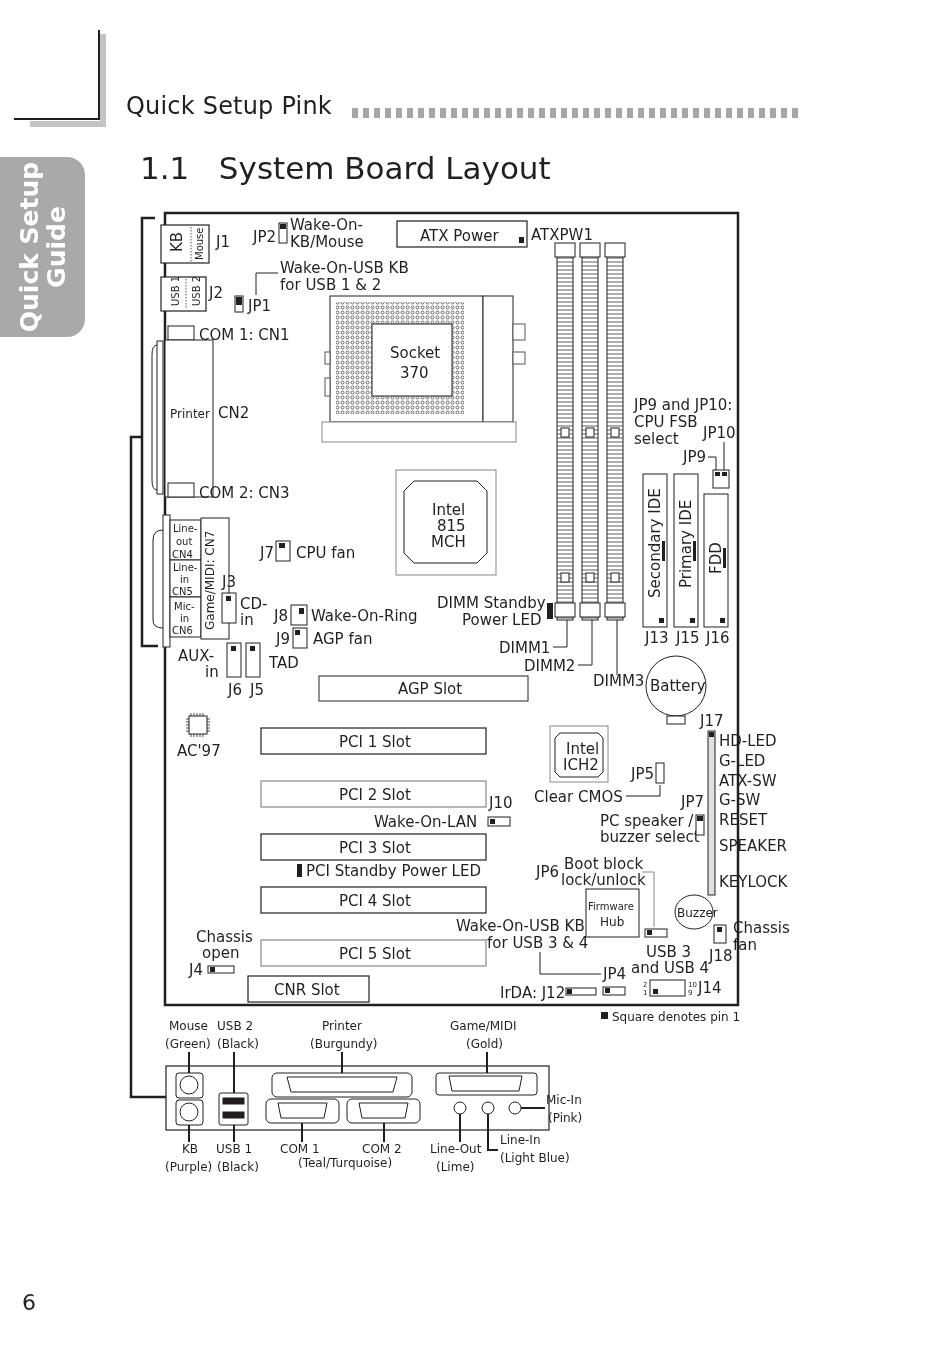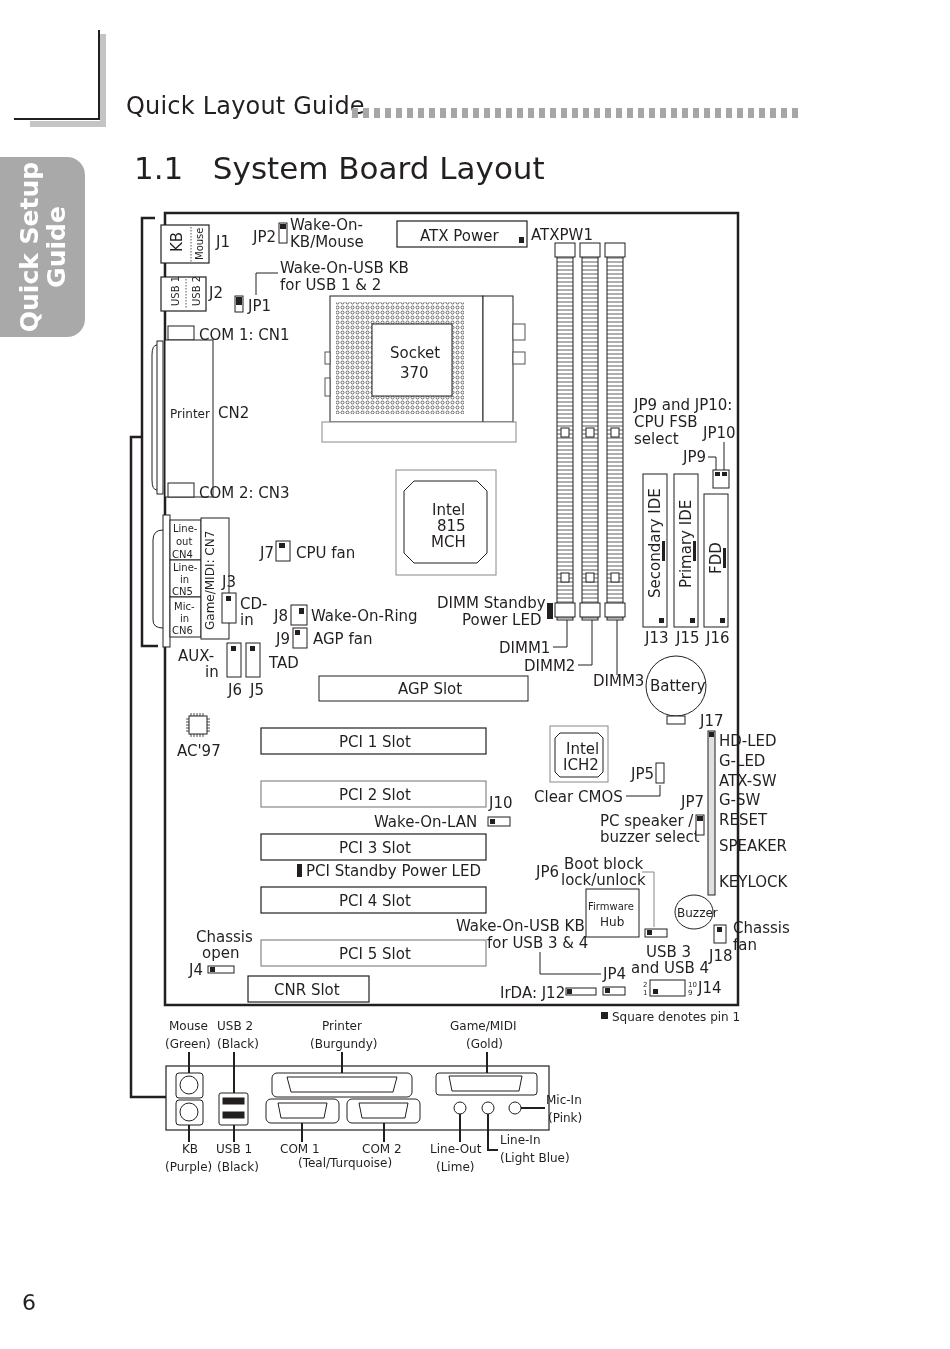--- a/index.html
+++ b/index.html
@@ -12,39 +12,39 @@
   #corner-line-h { position:absolute; left:14px; top:118px; width:86px; height:2px; background:#231f20; }
   #header-title { left:126px; top:92px; font-size:24px; letter-spacing:0.2px; color:#231f20; }
   #header-dots { left:352px; top:108px; width:446px; height:10px;
     background: repeating-linear-gradient(90deg,#a6a6a6 0 6px,transparent 6px 11px); }
   #side-tab { left:0; top:157px; width:85px; height:180px; background:#a9a9a9;
               border-radius:0 18px 18px 0; }
   #side-tab-text { position:absolute; left:0; top:0; width:180px; height:85px;
     transform-origin:0 0; transform: translate(0,180px) rotate(-90deg);
     display:flex; flex-direction:column; align-items:center; justify-content:center;
     color:#ffffff; font-weight:bold; font-size:25px; line-height:27px; }
-  #page-title { left:134px; top:150px; font-size:31px; color:#231f20; }
+  #page-title { left:140px; top:150px; font-size:31px; color:#231f20; }
   #page-number { left:22px; top:1290px; font-size:22px; color:#231f20; }
   svg text { font-family:"DejaVu Sans", sans-serif; fill:#231f20; }
   .lbl { font-size:15px; }
   .sm { font-size:12px; }
   .xs { font-size:10px; }
   .xxs { font-size:7px; }
 </style>
 </head>
 <body>
 
 <div>
   <div id="corner-shadow-v"></div>
   <div id="corner-shadow-h"></div>
   <div id="corner-line-v"></div>
   <div id="corner-line-h"></div>
 </div>
 
-<div id="header-title" class="abs">Quick Layout Guide</div>
+<div id="header-title" class="abs">Quick Setup Pink</div>
 <div id="header-dots" class="abs"></div>
 
 <div id="side-tab" class="abs">
   <div id="side-tab-text">
     <span>Quick Setup</span>
     <span>Guide</span>
   </div>
 </div>
 
 <div id="page-title" class="abs" style="white-space:pre">1.1   System Board Layout</div>

